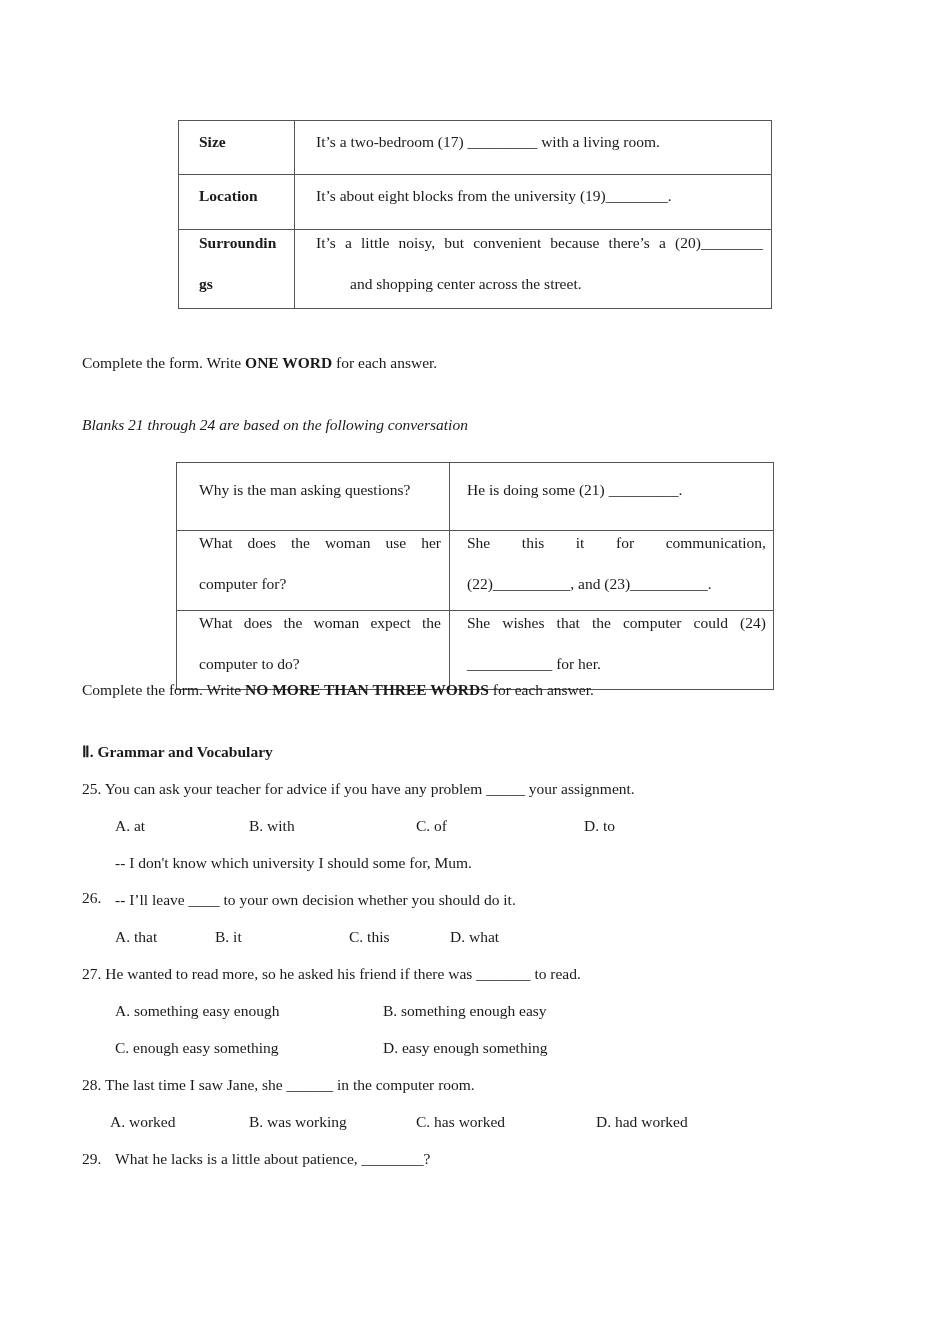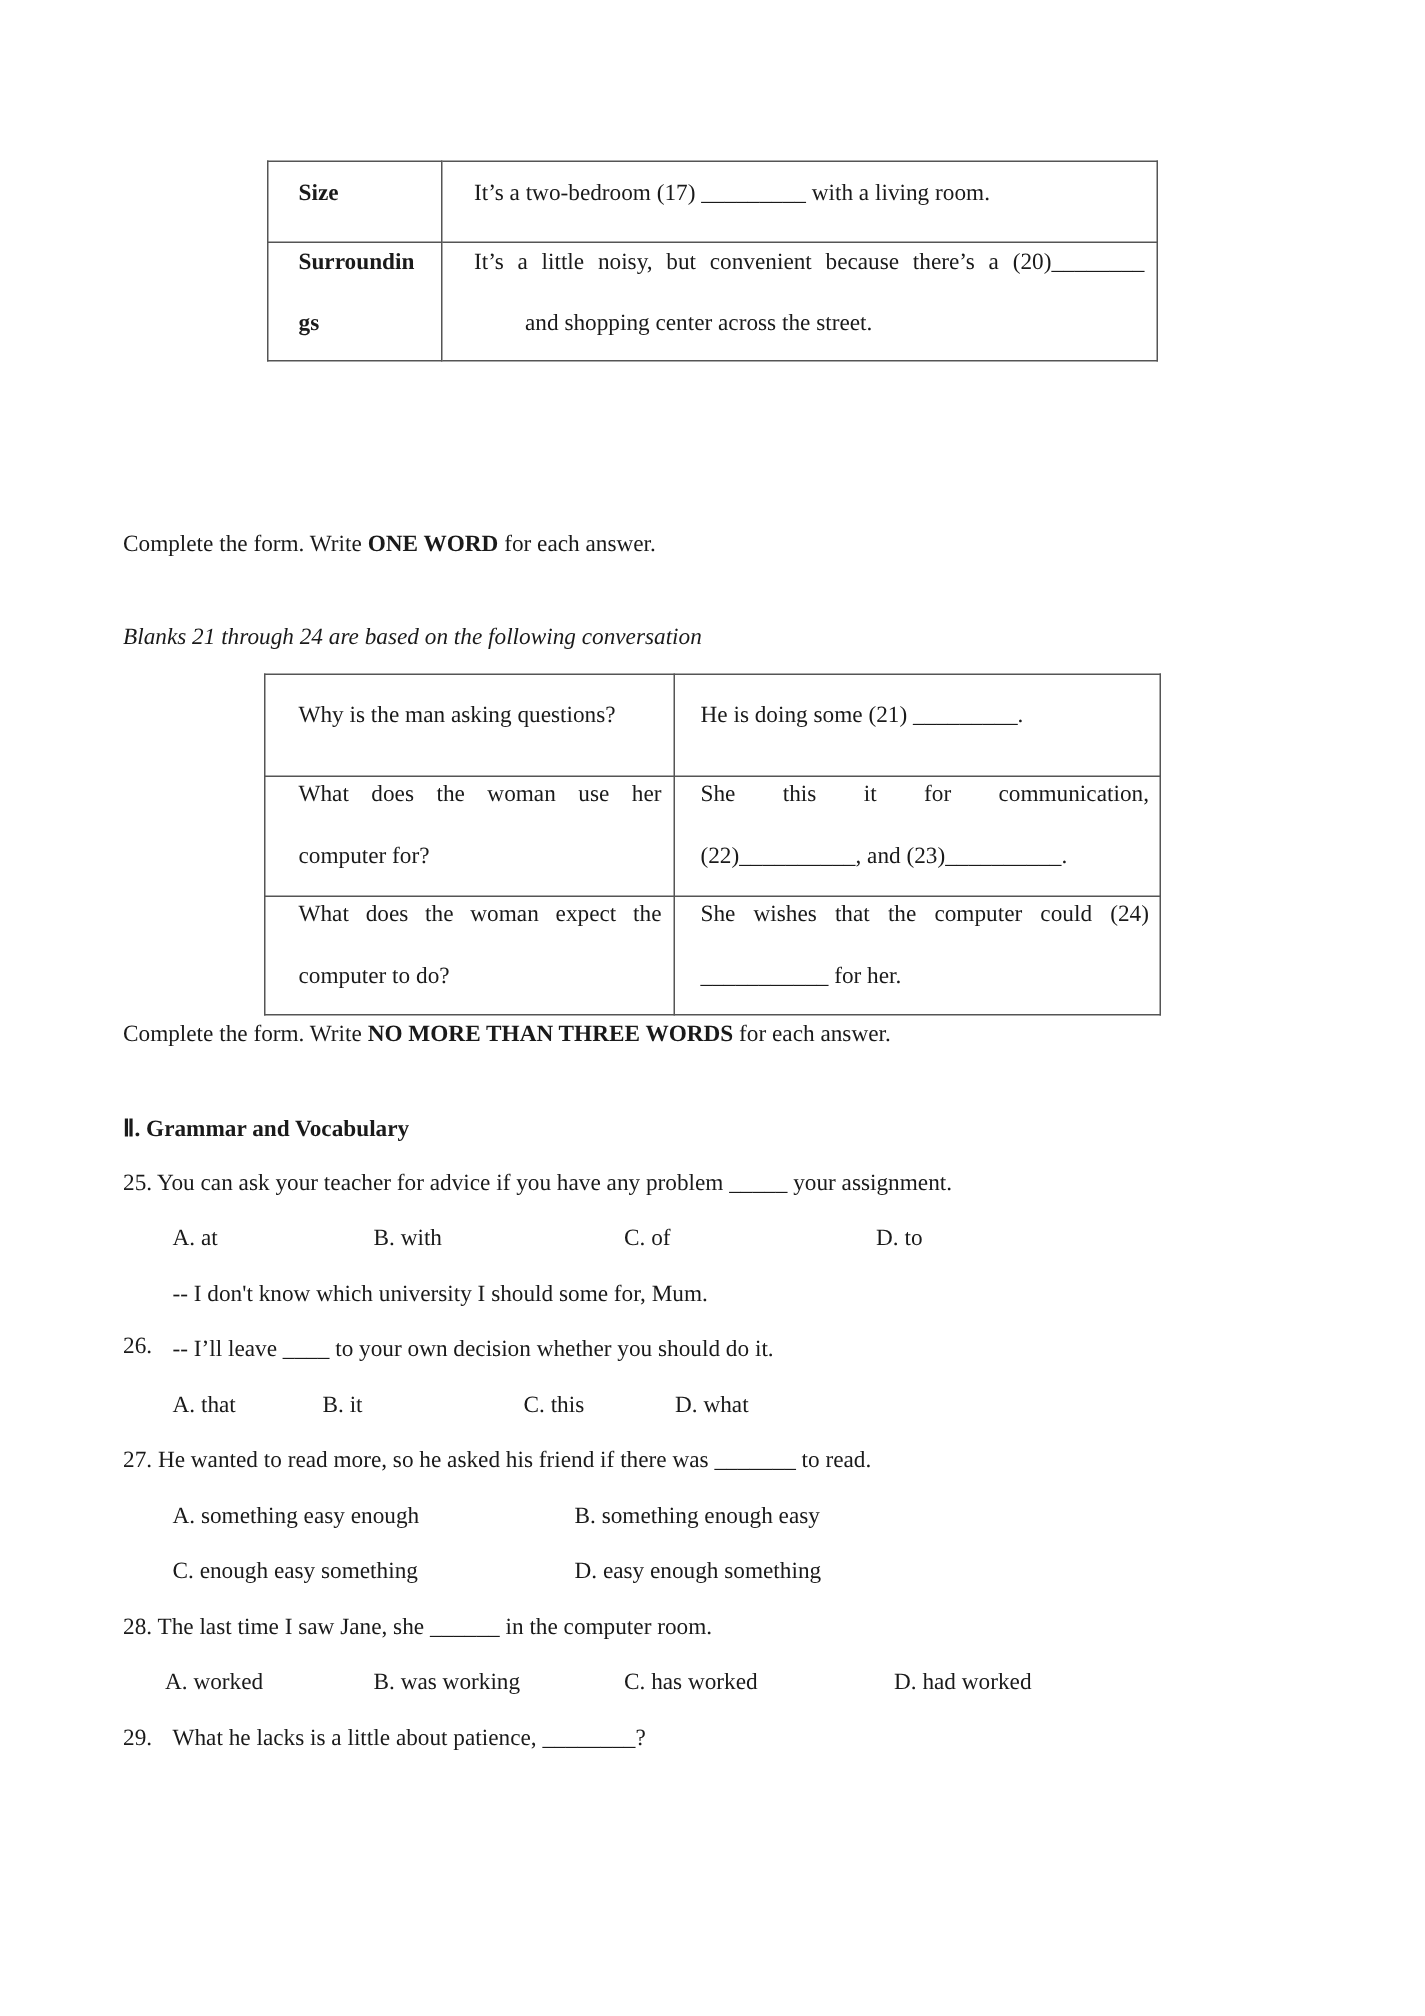--- a/index.html
+++ b/index.html
@@ -1,40 +1,48 @@
 <!DOCTYPE html>
 <html><head>
   <meta charset="utf-8">
   <style>
     html, body { margin: 0; padding: 0; background: #ffffff; }
     body {
       width: 950px; height: 1344px; position: relative; overflow: hidden;
       font-family: "Liberation Serif", serif; font-size: 15.5px; color: #1a1a1a;
     }
     .abs { position: absolute; white-space: nowrap; }
-    table.form { position: absolute; border-collapse: collapse; }
+    table.form { position: absolute; border-collapse: collapse; margin-top: 13px; }
     table.form td { border: 1px solid #555555; vertical-align: top; padding: 0; }
     .cell-label { font-weight: bold; }
     .line { position: absolute; white-space: nowrap; }
     .justify-line { position: absolute; display: flex; justify-content: space-between; }
     .b { font-weight: bold; }
     .i { font-style: italic; }
   </style>
 </head>
 <body>
 
 <div style="position:absolute; left:178px; top:107px; width:594px; height:243px;">
   <table class="form" style="left:0; top:0; width:594px;">
     <tbody>
         <tr style="height:54px;">
       <td style="width:115px; position:relative;">
             <span class="abs cell-label" style="left:20px; top:12px;">Size</span>
           </td>
       <td style="position:relative;">
             <span class="abs" style="left:21px; top:12px;">It’s a two-bedroom (17) _________ with a living room.</span>
+          </td>
+    </tr>
+    <tr style="height:55px;">
+      <td style="position:relative;">
+            <span class="abs cell-label" style="left:20px; top:12px;">Location</span>
+          </td>
+      <td style="position:relative;">
+            <span class="abs" style="left:21px; top:12px;">It’s about eight blocks from the university (19)________.</span>
           </td>
     </tr>
     <tr style="height:79px;">
       <td style="position:relative;padding-left:44px;">
         <span class="abs cell-label" style="left:20px; top:4px;">Surroundin</span>
         <span class="abs cell-label" style="left:20px; top:45px;">gs</span>
       </td>
       <td style="position:relative;">
         <div class="justify-line" style="left:21px; top:4px; width:447px;">
           <span>It’s</span>

